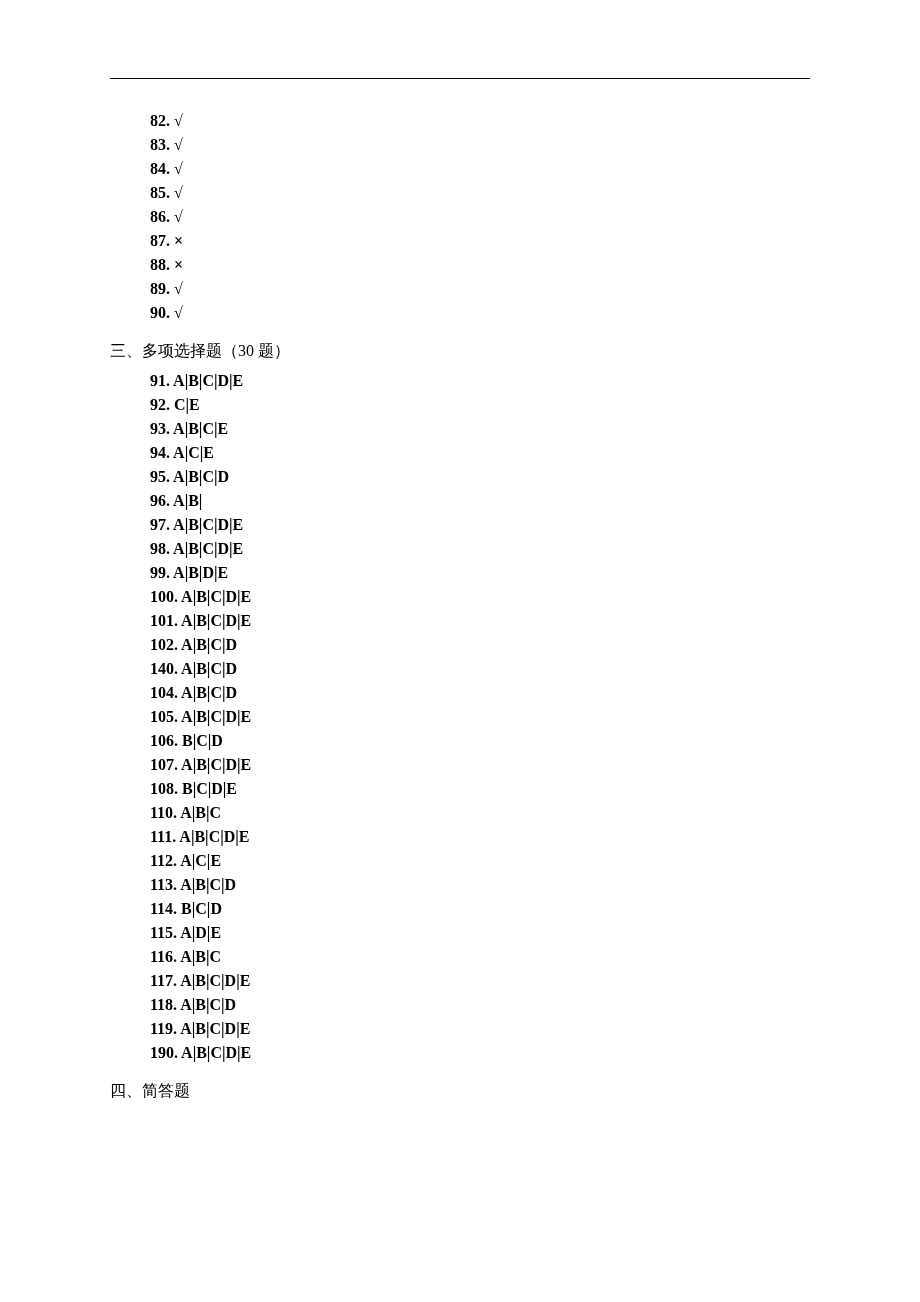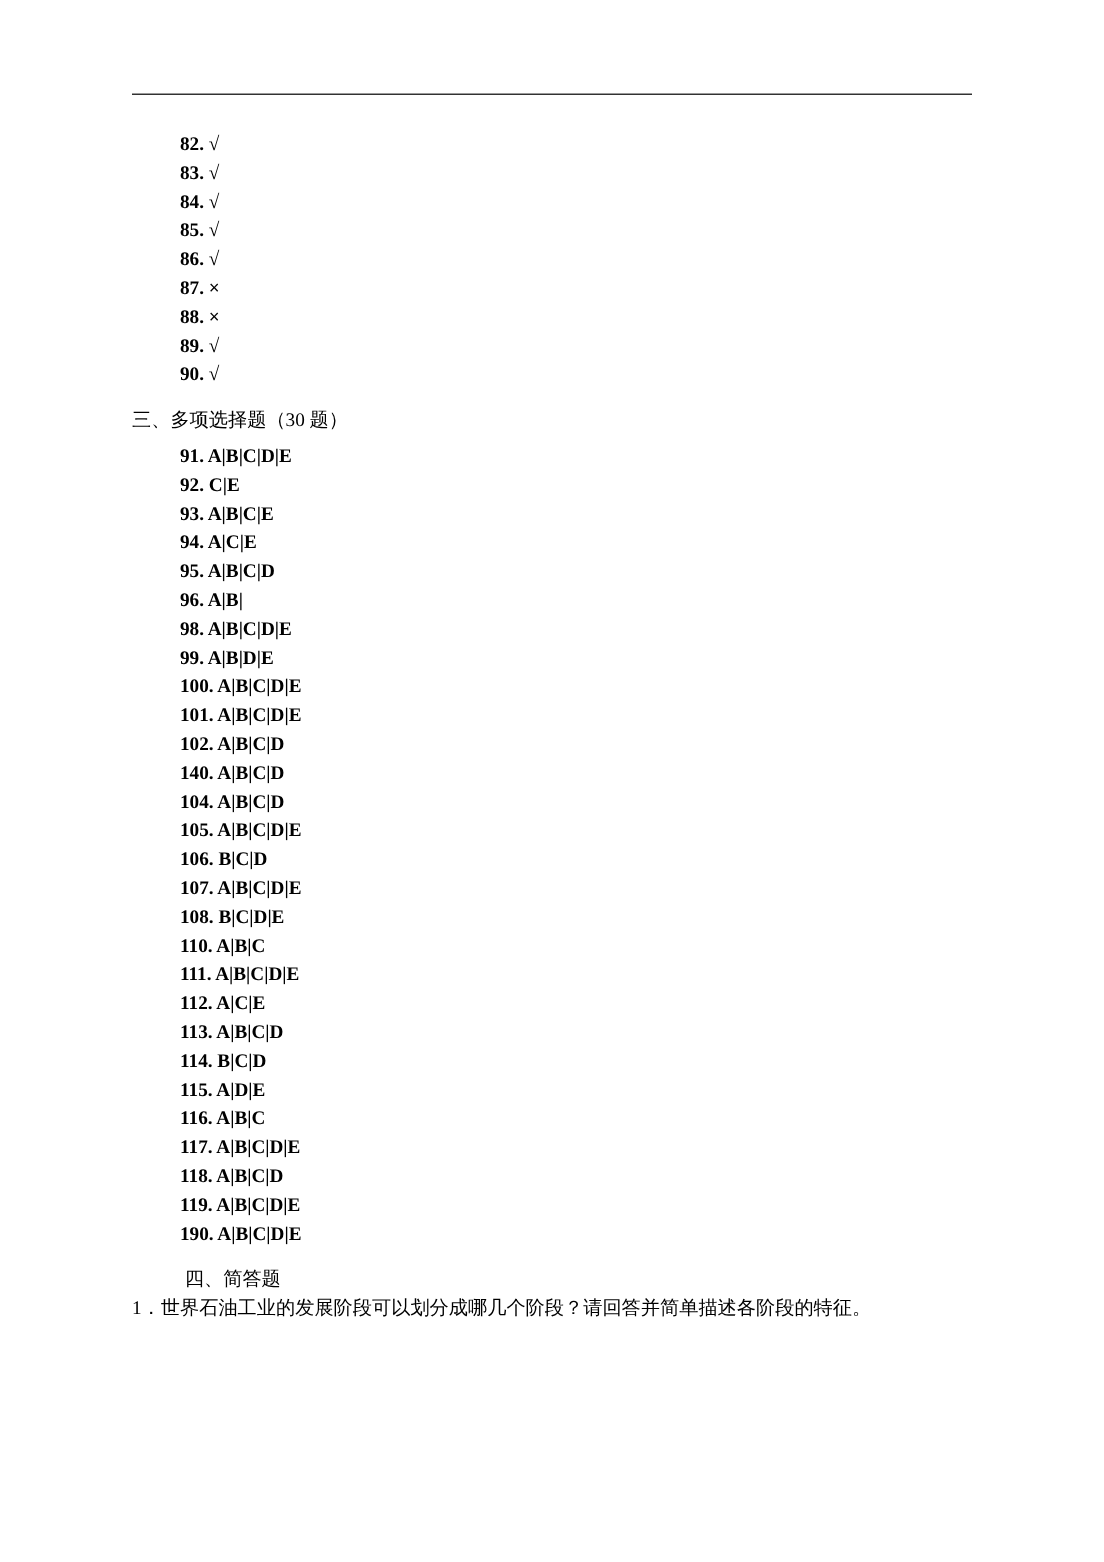--- a/index.html
+++ b/index.html
@@ -32,21 +32,20 @@
       font-weight: bold;
     }
     .section-title {
       padding-left: 0;
       margin-top: 14px;
       margin-bottom: 6px;
     }
     .short-answer-title {
       padding-left: 0;
       margin-top: 14px;
-      margin-left: 44px;
     }
     .short-answer-q {
       padding-left: 0;
     }
   </style>
 </head>
 <body>
 
 <div class="page-container">
   <div class="top-rule"></div>
@@ -65,20 +64,21 @@
 
   <div class="section-title">三、多项选择题（30 题）</div>
 
   <div id="mc-block">
   <div class="answer-line">91. A|B|C|D|E</div>
       <div class="answer-line">92. C|E</div>
       <div class="answer-line">93. A|B|C|E</div>
       <div class="answer-line">94. A|C|E</div>
       <div class="answer-line">95. A|B|C|D</div>
       <div class="answer-line">96. A|B|</div>
+      <div class="answer-line">97. A|B|C|D|E</div>
       <div class="answer-line">98. A|B|C|D|E</div>
       <div class="answer-line">99. A|B|D|E</div>
       <div class="answer-line">100. A|B|C|D|E</div>
       <div class="answer-line">101. A|B|C|D|E</div>
       <div class="answer-line">102. A|B|C|D</div>
       <div class="answer-line">140. A|B|C|D</div>
       <div class="answer-line">104. A|B|C|D</div>
       <div class="answer-line">105. A|B|C|D|E</div>
       <div class="answer-line">106. B|C|D</div>
       <div class="answer-line">107. A|B|C|D|E</div>
@@ -90,14 +90,13 @@
       <div class="answer-line">114. B|C|D</div>
       <div class="answer-line">115. A|D|E</div>
       <div class="answer-line">116. A|B|C</div>
       <div class="answer-line">117. A|B|C|D|E</div>
       <div class="answer-line">118. A|B|C|D</div>
       <div class="answer-line">119. A|B|C|D|E</div>
       <div class="answer-line">190. A|B|C|D|E</div>
     </div>
 
   <div class="short-answer-title">四、简答题</div>
-  <div class="short-answer-q">1．世界石油工业的发展阶段可以划分成哪几个阶段？请回答并简单描述各阶段的特征。</div>
 </div>
 
 </body></html>

